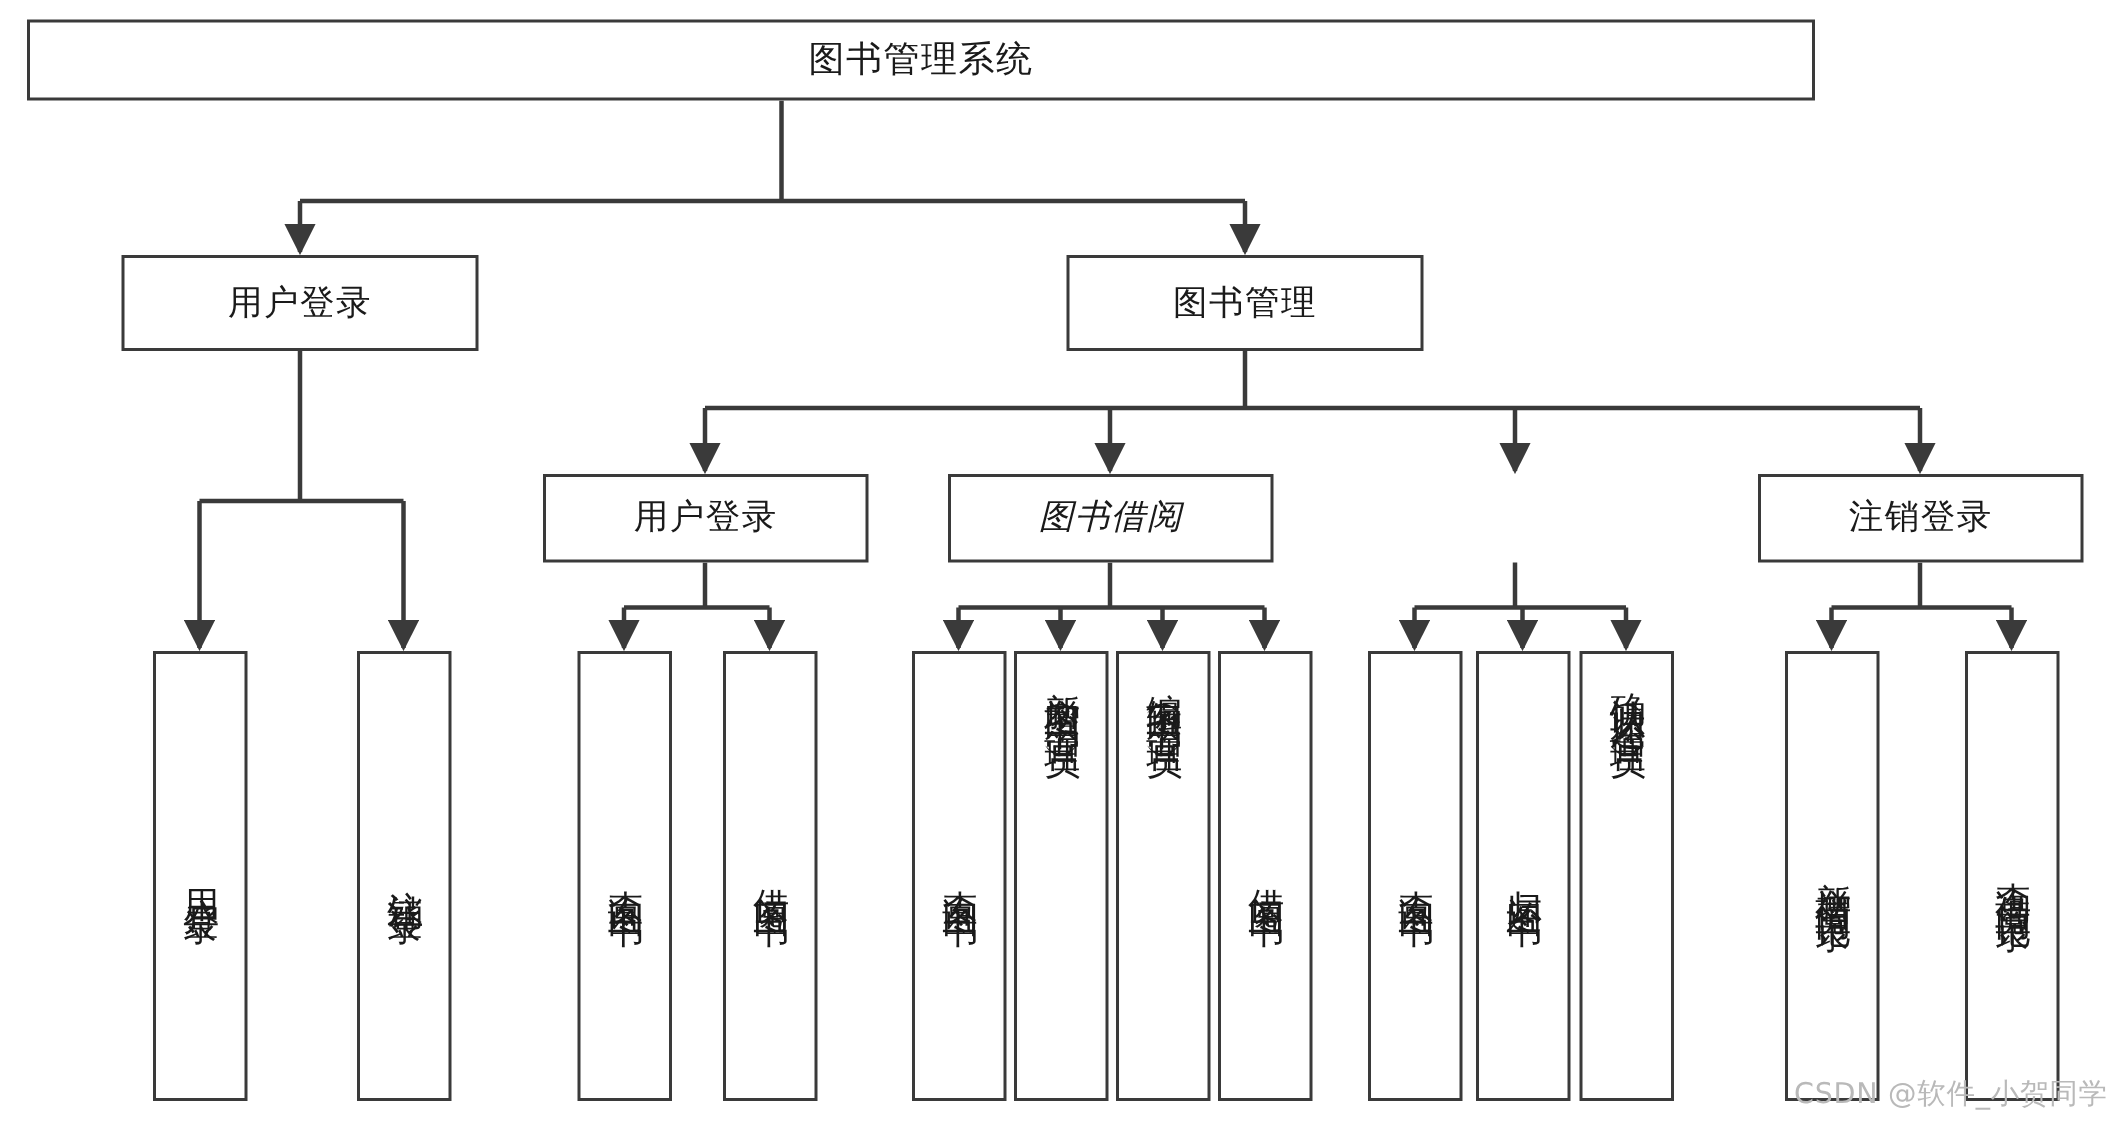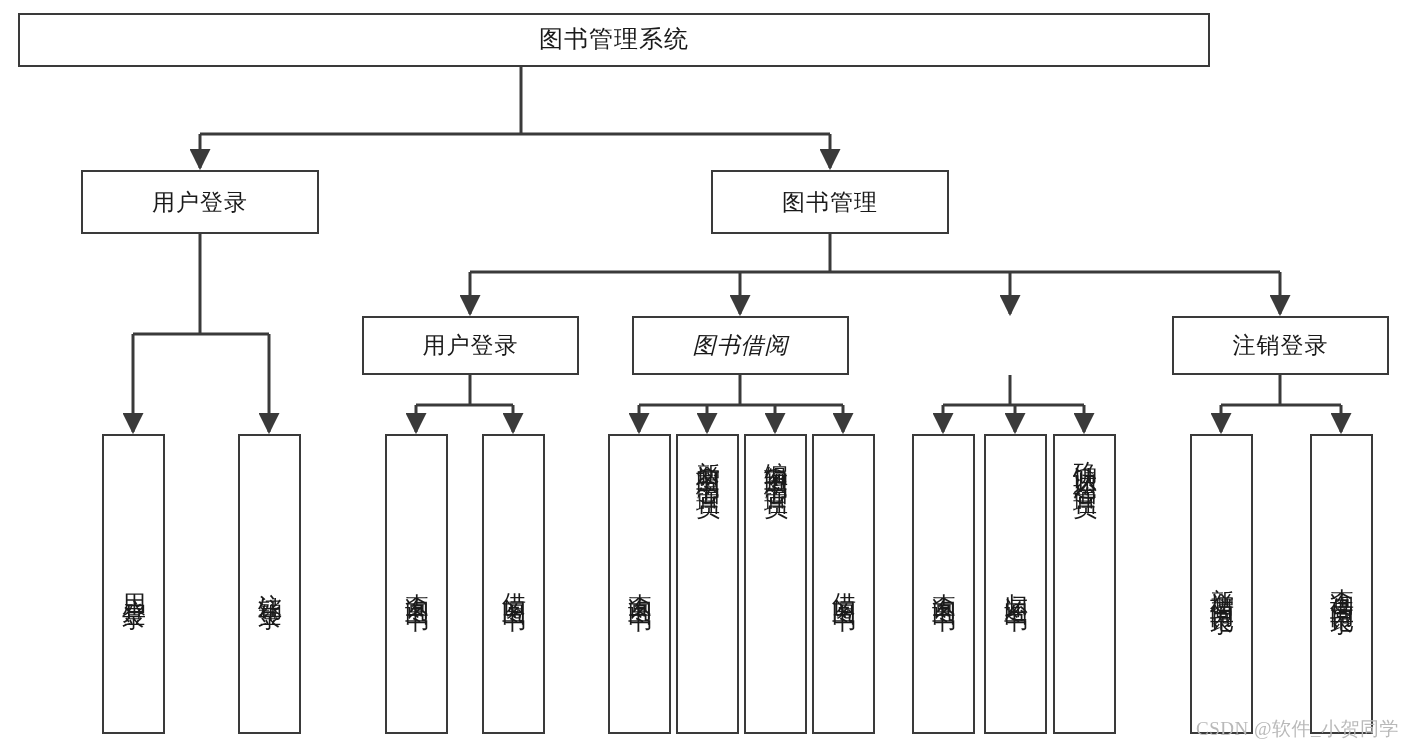--- a/index.html
+++ b/index.html
@@ -65,21 +65,20 @@
   .node.v.mid {
     align-items: center;
     padding-top: 0;
   }
   .watermark {
     position: absolute;
     font-size: 19px;
     color: #b9b9b9;
     white-space: nowrap;
     letter-spacing: 0.5px;
-    font-family: Liberation Serif, serif;
   }
 </style>
 </head>
 <body>
 
 <div id="canvas">
 
   <svg id="edges" viewBox="0 0 1405 747" width="1405" height="747" xmlns="http://www.w3.org/2000/svg">
     <defs>
       <marker id="arrow" viewBox="0 0 10 10" refX="9" refY="5" markerWidth="7" markerHeight="7" orient="auto-start-reverse">

